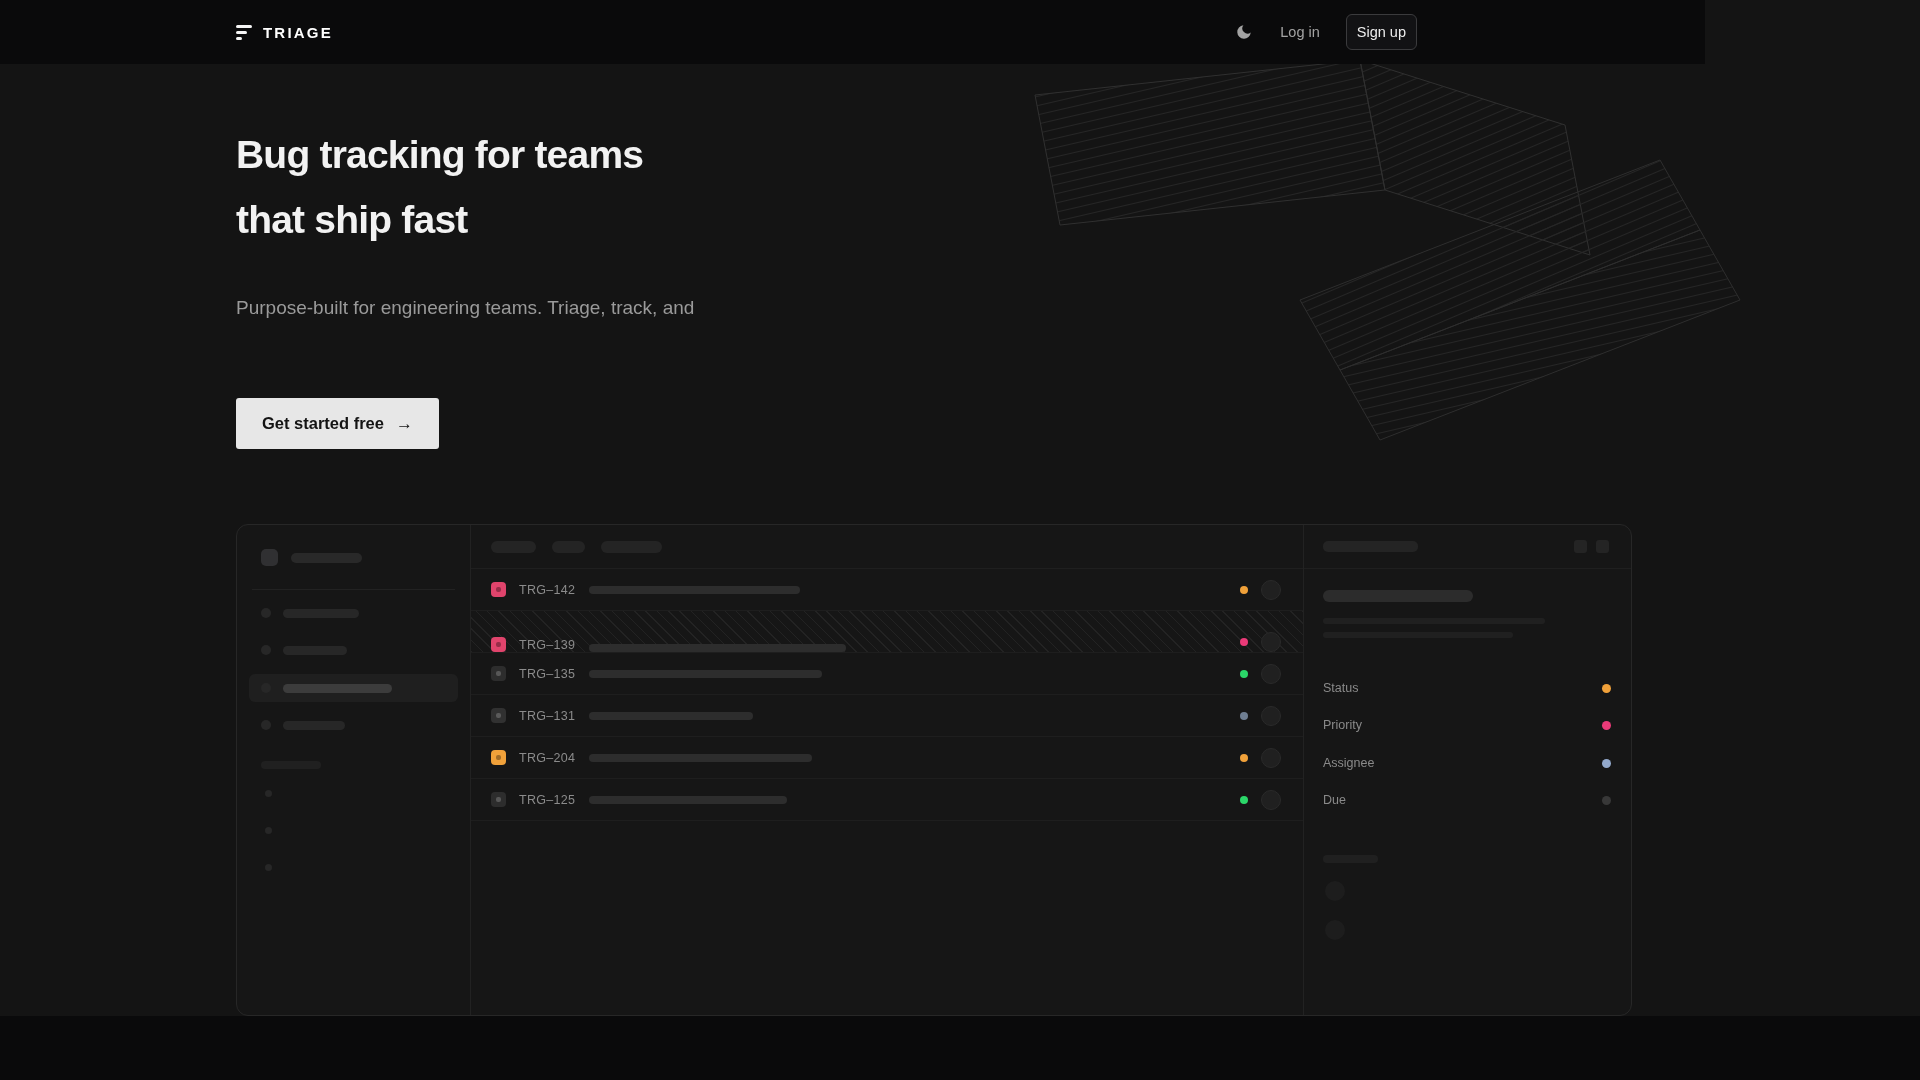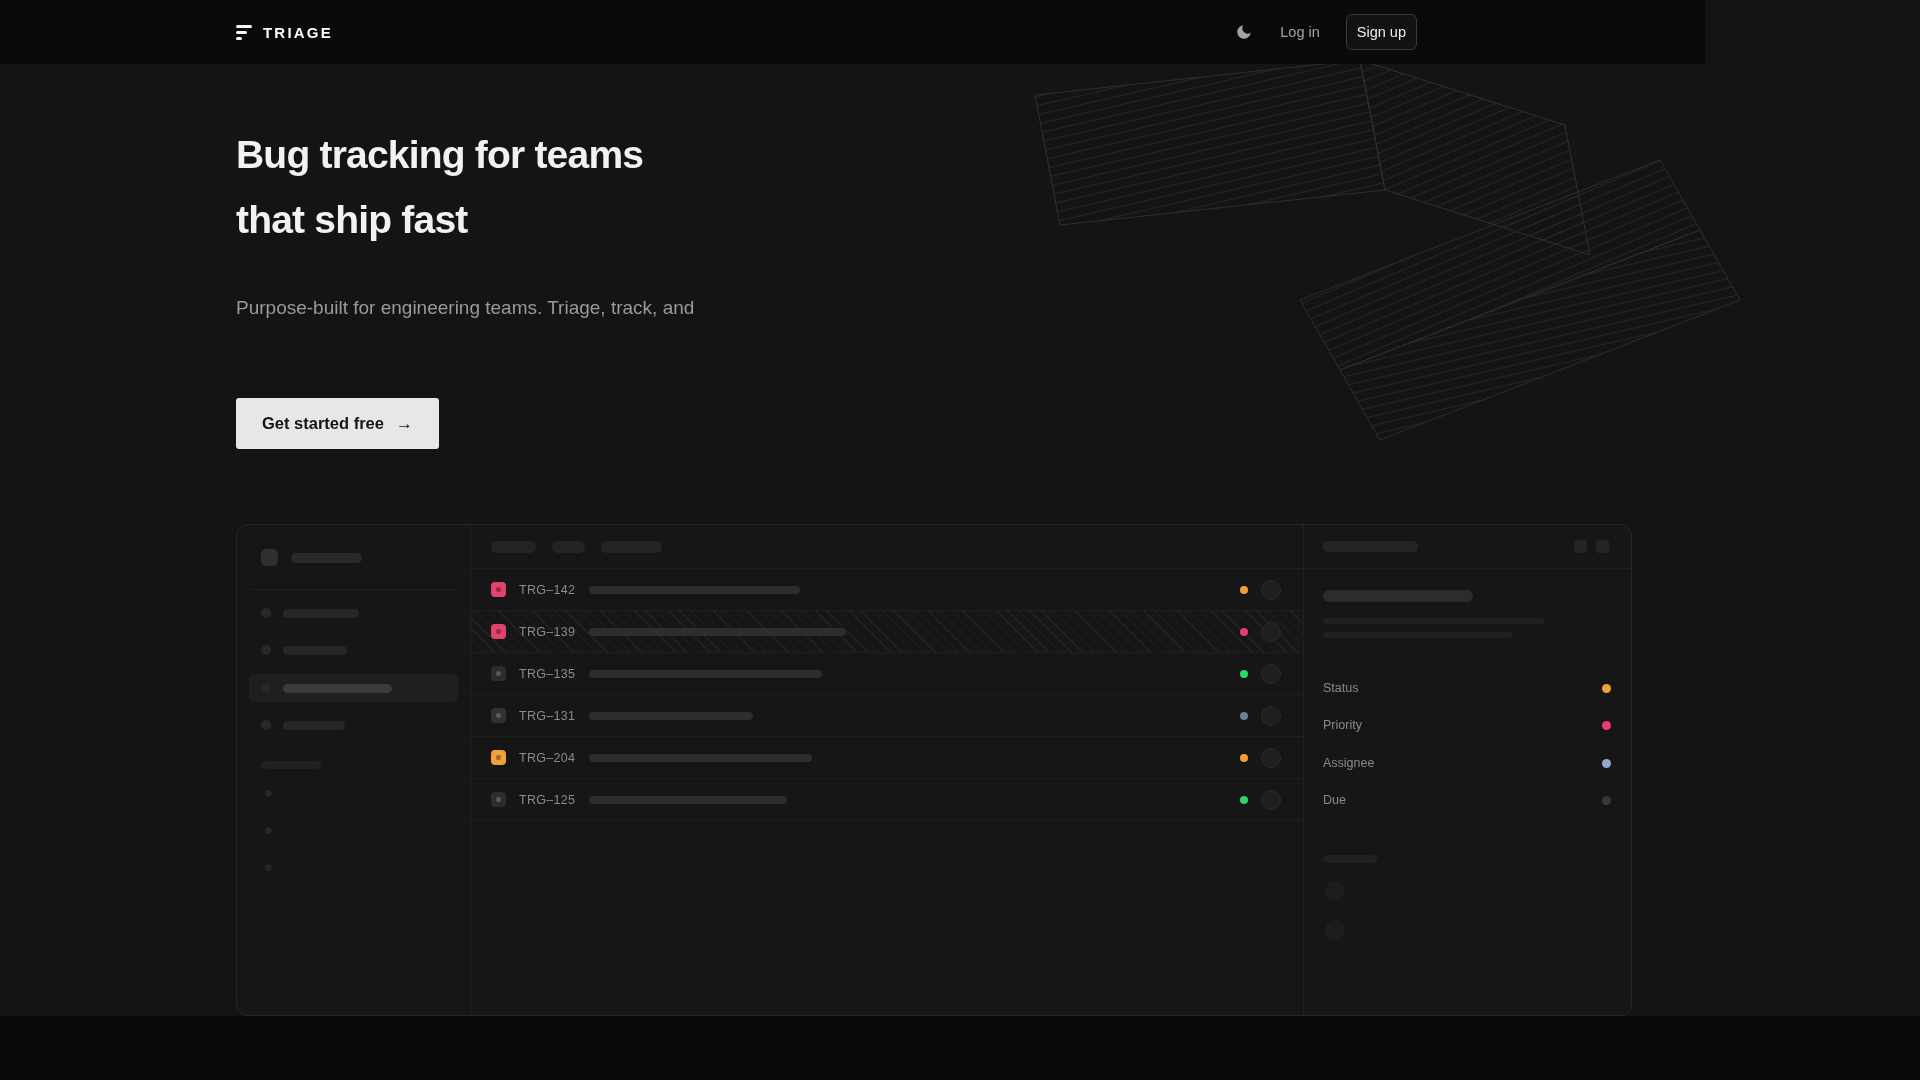--- a/index.html
+++ b/index.html
@@ -84,21 +84,21 @@
   }
   .sb-active .sb-bar { background: #3c3c3c; }
   .sb-section-bar { position: absolute; top: 236px; left: 24px; width: 60px; height: 8px; background: #202020; border-radius: 4px; }
   .sb-mini-dot { position: absolute; left: 28px; width: 7px; height: 7px; border-radius: 50%; background: #272727; }
 
   
   .mk-main { flex: 1; border-right: 1px solid #222; display: flex; flex-direction: column; }
   .mk-toolbar { height: 44px; flex: none; border-bottom: 1px solid #1f1f1f; display: flex; align-items: center; gap: 16px; padding-left: 20px; }
   .tb-pill { height: 12px; background: #242424; border-radius: 6px; }
   .row { height: 42px; flex: none; display: flex; align-items: center; padding: 0 22px 0 20px; border-bottom: 1px solid #1e1e1e; }
-  .row.selected { background-image: repeating-linear-gradient(45deg, rgba(255,255,255,0.055) 0 1px, transparent 1px 8px); }
+  .row.selected { background-image: repeating-linear-gradient(45deg, rgba(255,255,255,0.055) 0 1px, transparent 1px 8px); align-items: flex-end; }
   .row-icon { width: 15px; height: 15px; border-radius: 4px; display: flex; align-items: center; justify-content: center; flex: none; }
   .row-icon i { width: 5px; height: 5px; border-radius: 2px; display: block; }
   .row-id { margin-left: 13px; font-size: 12.5px; color: #8b8b8b; width: 64px; letter-spacing: 0.3px; flex: none; }
   .row-bar { height: 8px; border-radius: 4px; background: #2d2d2d; margin-left: 6px; }
   .row-right { margin-left: auto; display: flex; align-items: center; gap: 13px; }
   .row-dot { width: 8px; height: 8px; border-radius: 50%; }
   .row-avatar { width: 20px; height: 20px; border-radius: 50%; background: #202020; border: 1px solid #2a2a2a; }
 
   
   .mk-panel { width: 327px; flex: none; position: relative; }

